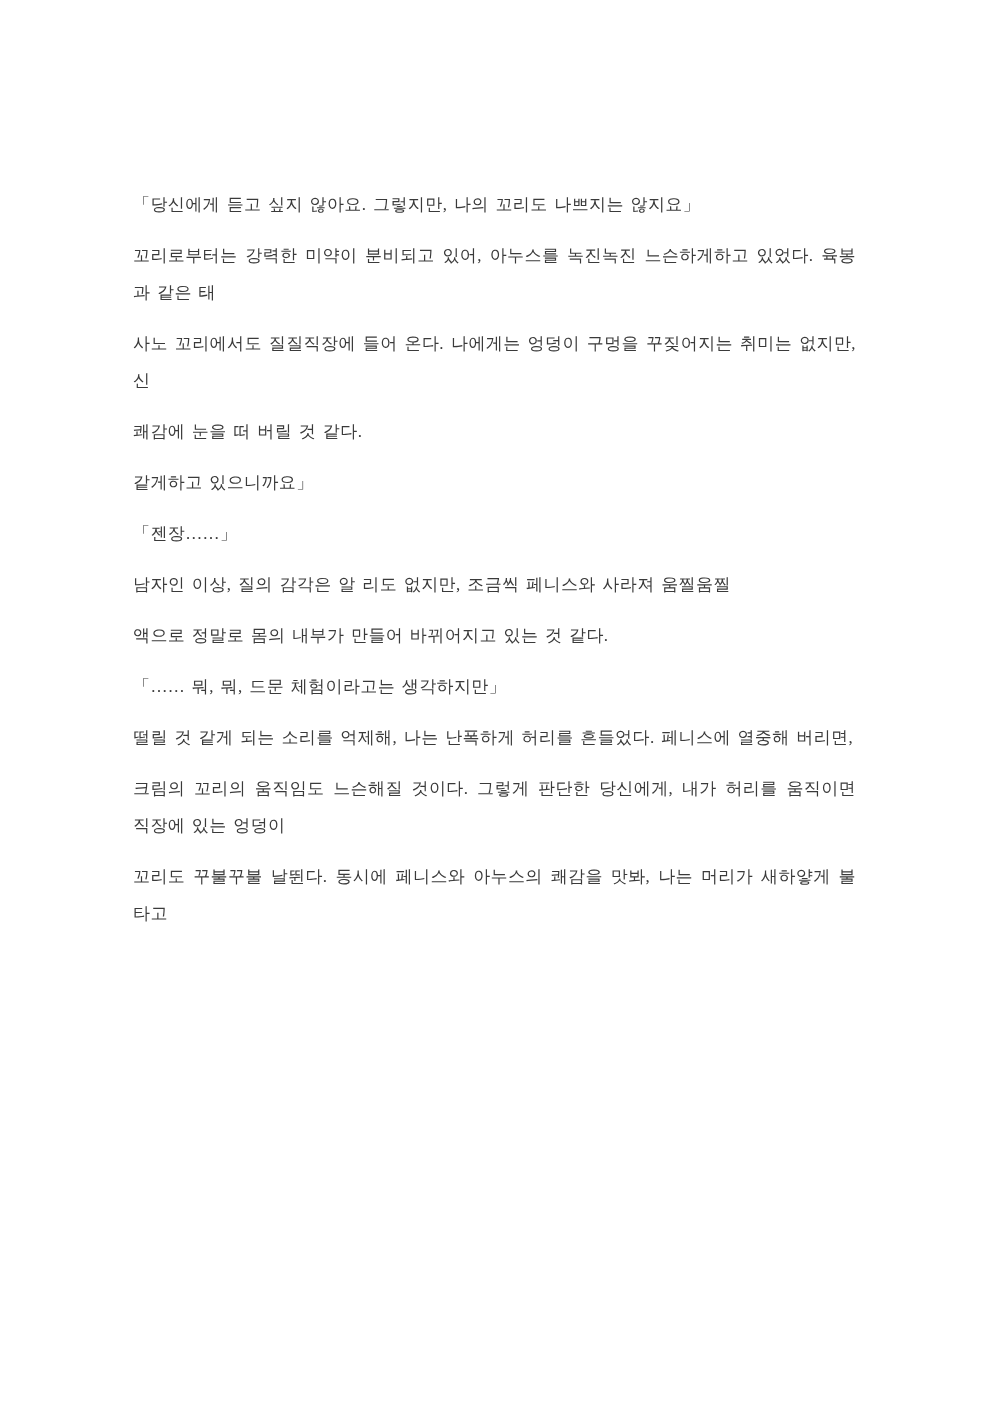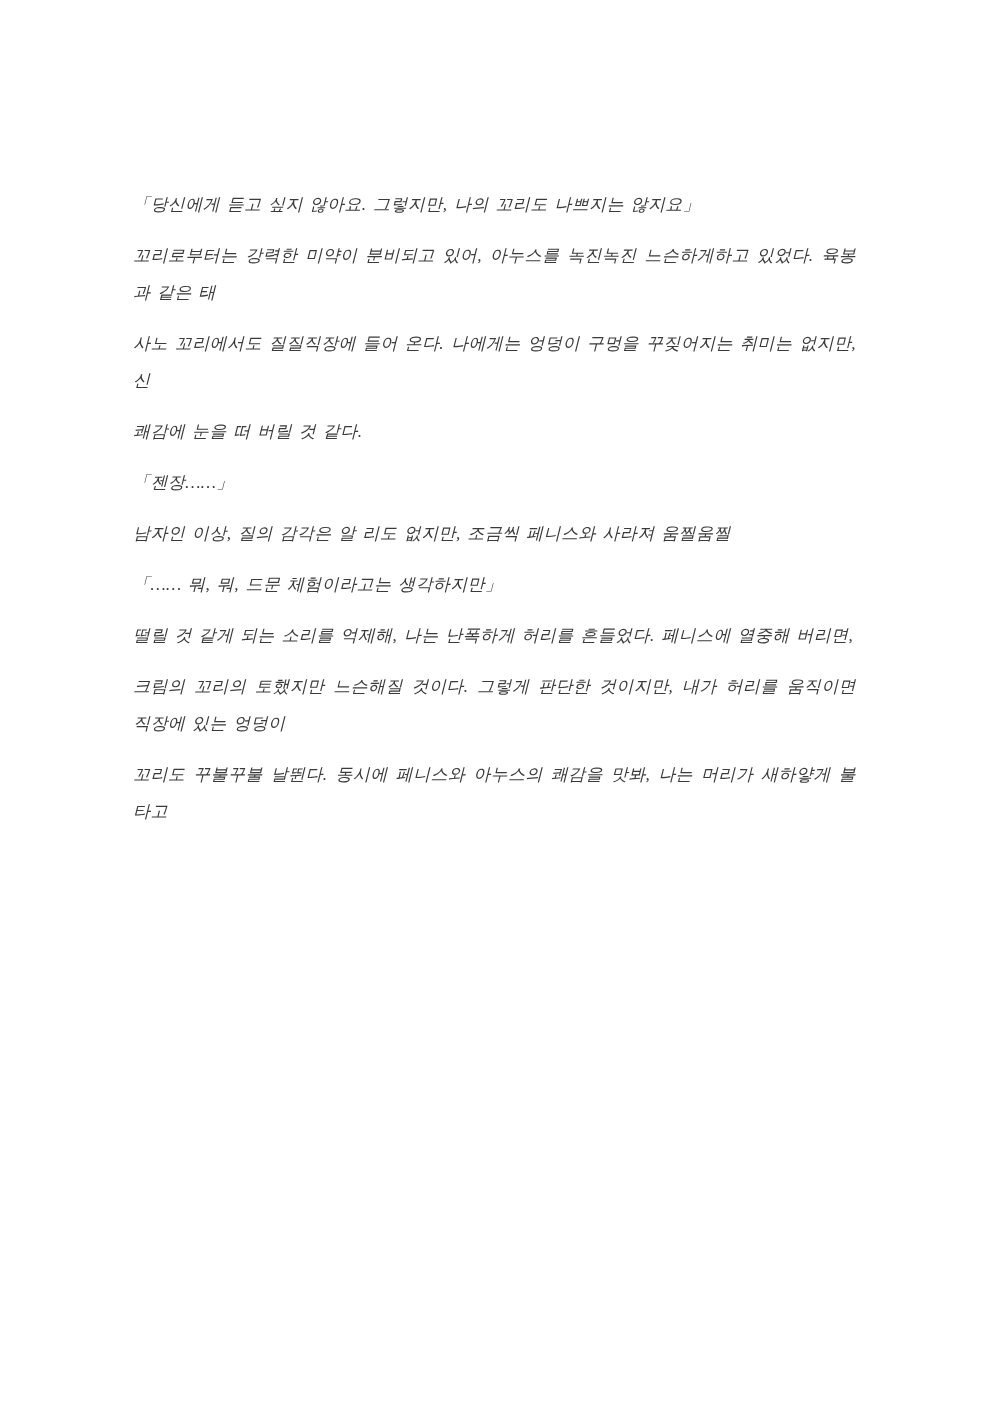--- a/index.html
+++ b/index.html
@@ -8,40 +8,41 @@
     background: #ffffff;
     font-family: "Liberation Serif", "DejaVu Serif", serif;
   }
   .page {
     position: relative;
     width: 992px;
     height: 1403px;
     background: #ffffff;
     padding: 186px 136px 0 133px;
     overflow: hidden;
-    font-style: italic;
   }
   .para {
     font-size: 17px;
     line-height: 37px;
     color: #3a3a3a;
     text-align: justify;
     word-break: break-all;
     word-spacing: 2px;
     letter-spacing: 0.4px;
     margin-bottom: 14px;
   }
 </style>
 </head>
 <body>
 
 <div class="page">
   <p class="para">「당신에게 듣고 싶지 않아요. 그렇지만, 나의 꼬리도 나쁘지는 않지요」</p>
   <p class="para">꼬리로부터는 강력한 미약이 분비되고 있어, 아누스를 녹진녹진 느슨하게하고 있었다. 육봉과 같은 태</p>
   <p class="para">사노 꼬리에서도 질질직장에 들어 온다. 나에게는 엉덩이 구멍을 꾸짖어지는 취미는 없지만, 신</p>
   <p class="para">쾌감에 눈을 떠 버릴 것 같다.</p>
+  <p class="para">같게하고 있으니까요」</p>
   <p class="para">「젠장……」</p>
   <p class="para">남자인 이상, 질의 감각은 알 리도 없지만, 조금씩 페니스와 사라져 움찔움찔</p>
+  <p class="para">액으로 정말로 몸의 내부가 만들어 바뀌어지고 있는 것 같다.</p>
   <p class="para">「…… 뭐, 뭐, 드문 체험이라고는 생각하지만」</p>
   <p class="para">떨릴 것 같게 되는 소리를 억제해, 나는 난폭하게 허리를 흔들었다. 페니스에 열중해 버리면,</p>
-  <p class="para">크림의 꼬리의 토했지만 느슨해질 것이다. 그렇게 판단한 것이지만, 내가 허리를 움직이면 직장에 있는 엉덩이</p>
+  <p class="para">크림의 꼬리의 움직임도 느슨해질 것이다. 그렇게 판단한 당신에게, 내가 허리를 움직이면 직장에 있는 엉덩이</p>
   <p class="para">꼬리도 꾸불꾸불 날뛴다. 동시에 페니스와 아누스의 쾌감을 맛봐, 나는 머리가 새하얗게 불타고</p>
 </div>
 
 </body></html>

